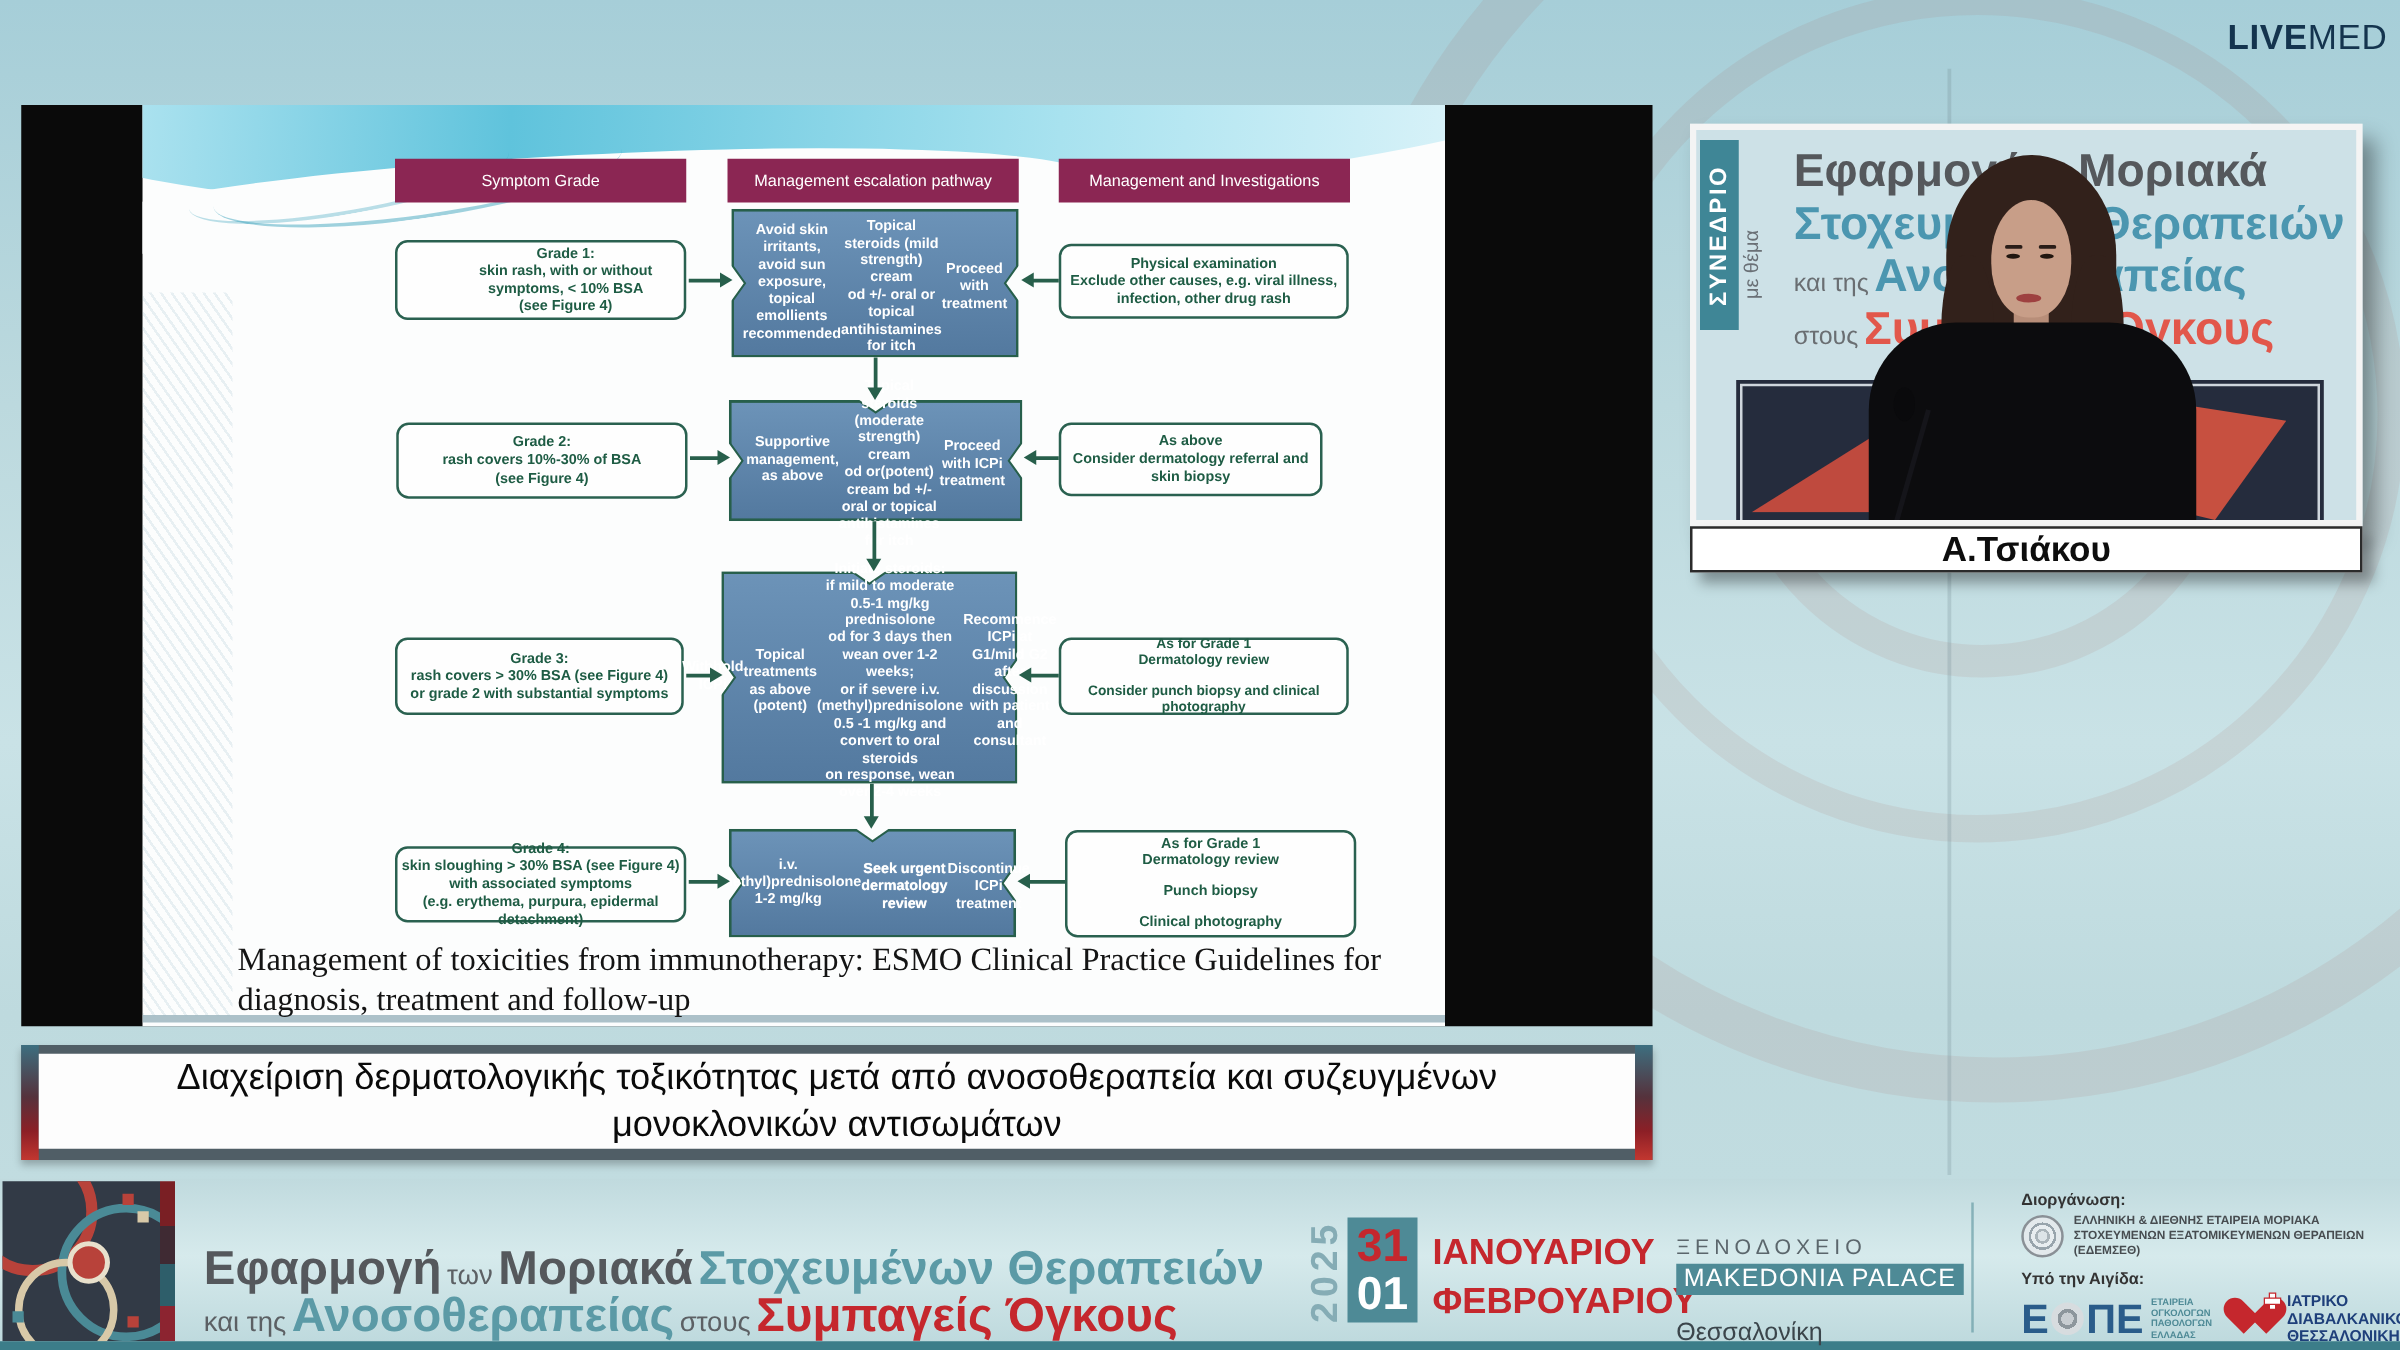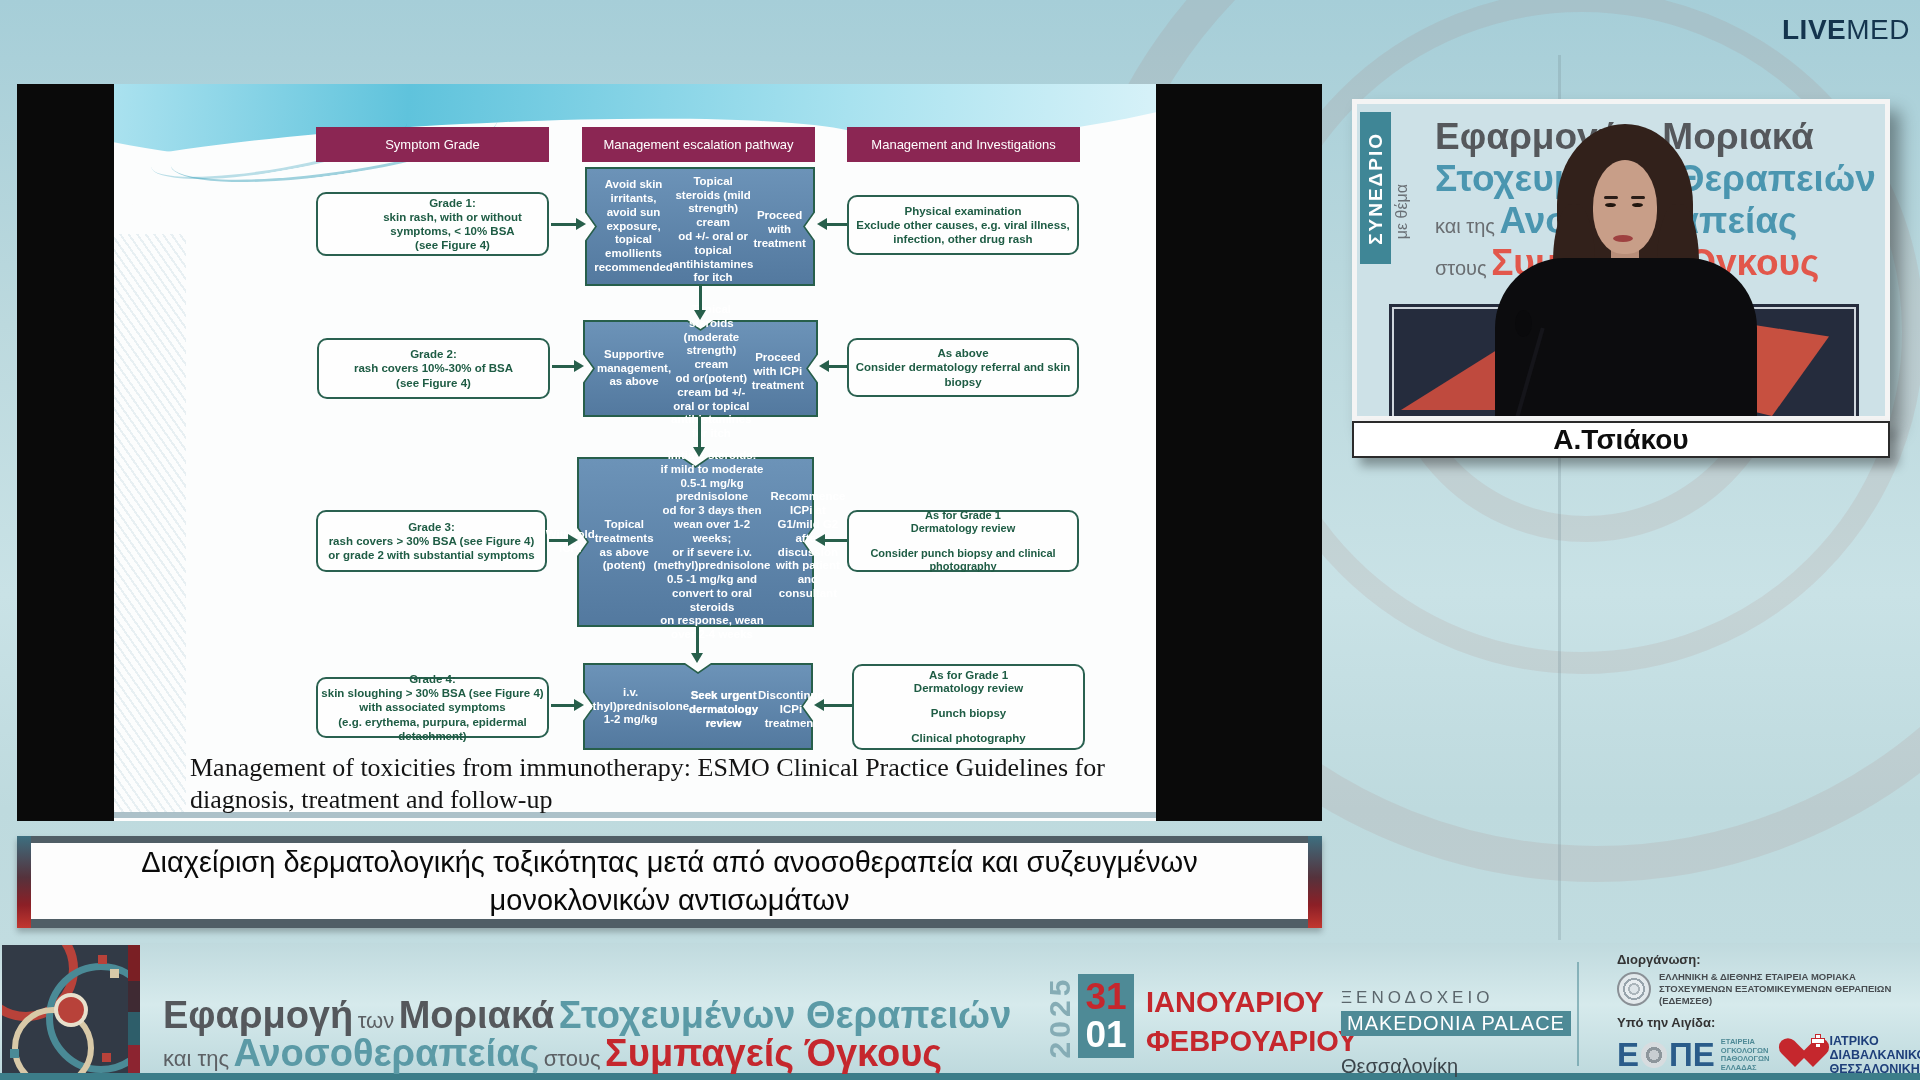--- a/index.html
+++ b/index.html
@@ -255,21 +255,21 @@
           <div class="para xbold">Seek urgent dermatology review</div>
           <div class="para">Discontinue ICPi treatment</div>
         </div>
       </div>
 
       <div class="wbox" style="left:733px;top:111px;width:232px;height:60px;">
         <div class="lines">Physical examination
 Exclude other causes, e.g. viral illness,
 infection, other drug rash</div>
         </div>
-      <div class="wbox" style="left:733px;top:254px;width:232px;height:59px;">
+      <div class="wbox" style="left:733px;top:254px;width:211px;height:59px;">
         <div class="lines">As above
 Consider dermatology referral and skin biopsy</div>
         </div>
       <div class="wbox" style="left:733px;top:426px;width:232px;height:62px;">
         <div class="lines" style="font-size:11px;line-height:1.15;">As for Grade 1
 Dermatology review
 
 Consider punch biopsy and clinical photography</div>
         </div>
       <div class="wbox" style="left:738px;top:580px;width:233px;height:86px;">

